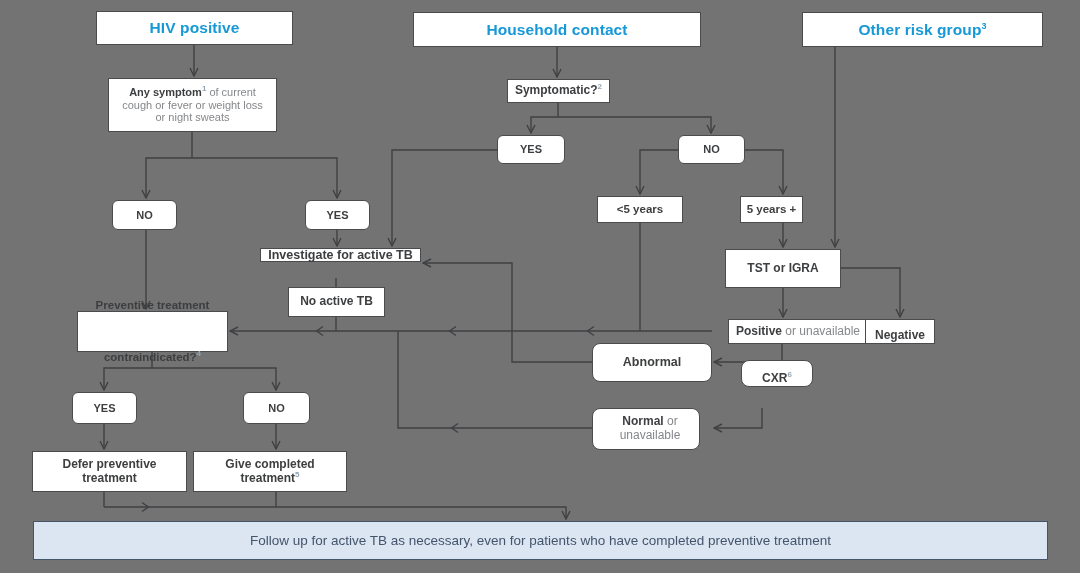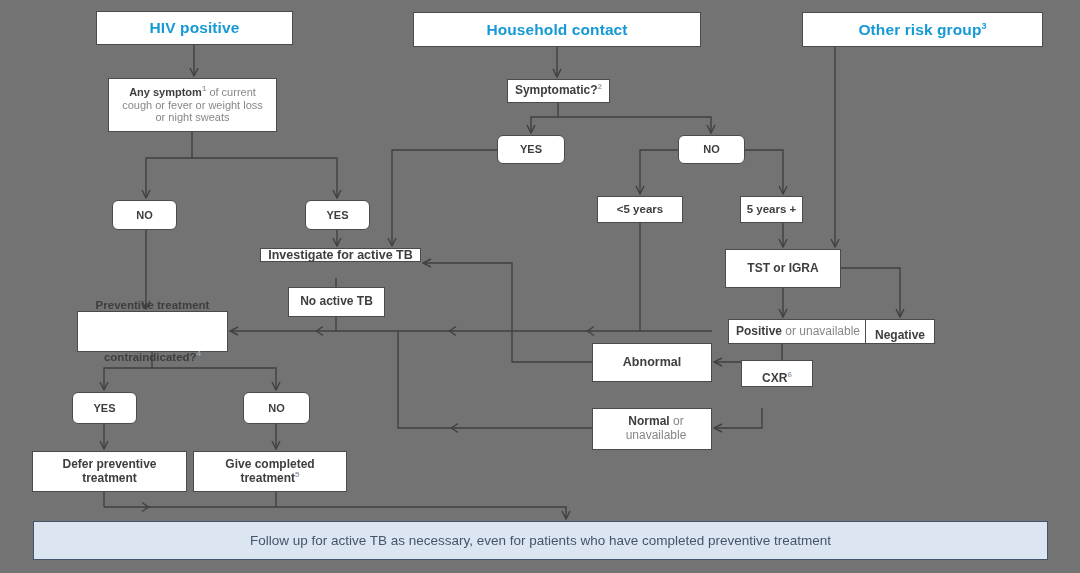--- a/index.html
+++ b/index.html
@@ -7,21 +7,21 @@
     position:relative;width:1080px;height:573px;background:#737373;overflow:hidden;
     font-family:"Liberation Sans", sans-serif;color:#3d3e40;
   }
   .box{
     position:absolute;background:#fff;border:1.3px solid #4a4b4d;box-sizing:border-box;
     display:flex;flex-direction:column;align-items:center;justify-content:center;
     text-align:center;font-weight:bold;font-size:12px;line-height:1.15;z-index:2;
   }
   .hdr{border-width:1.8px;color:#1699d6;font-size:15.5px;letter-spacing:.1px;}
   .pill{border-radius:6px;font-size:11px;}
-  .soft{border-radius:0;}
+  .soft{border-radius:8px;}
   .g{color:#85878a;font-weight:normal;}
   .b{font-weight:bold;color:#3d3e40;}
   sup{font-size:8px;line-height:0;vertical-align:super;color:#93a3b1;font-weight:bold;}
   .hdr sup{color:inherit;font-size:9px;}
   .bar{
     position:absolute;left:33px;top:521px;width:1015px;height:39px;box-sizing:border-box;
     background:#dce6f3;border:1.4px solid #44546a;display:flex;align-items:center;
     justify-content:center;color:#44546a;font-size:13.5px;z-index:2;
   }
   svg.wires{position:absolute;left:0;top:0;z-index:1;}
@@ -180,21 +180,21 @@
   </div>
 
   <div class="box soft" style="left:741px;top:360px;width:72px;height:27px;justify-content:flex-end;">
     <span><span>CXR</span><sup>6</sup></span>
   </div>
 
   <div class="box soft" style="left:592px;top:343px;width:120px;height:39px;font-size:12.5px;">
     <span>Abnormal</span>
   </div>
 
-  <div class="box soft" style="left:592px;top:408px;width:120px;height:42px;padding-left:8px;">
+  <div class="box soft" style="left:592px;top:408px;width:108px;height:42px;padding-left:8px;">
     <div><span class="b">Normal</span><span class="g"> or</span></div>
     <div class="g">unavailable</div>
   </div>
 
   <div class="bar">
     <span>Follow up for active TB as necessary, even for patients who have completed preventive treatment</span>
   </div>
 
 </div>
 

